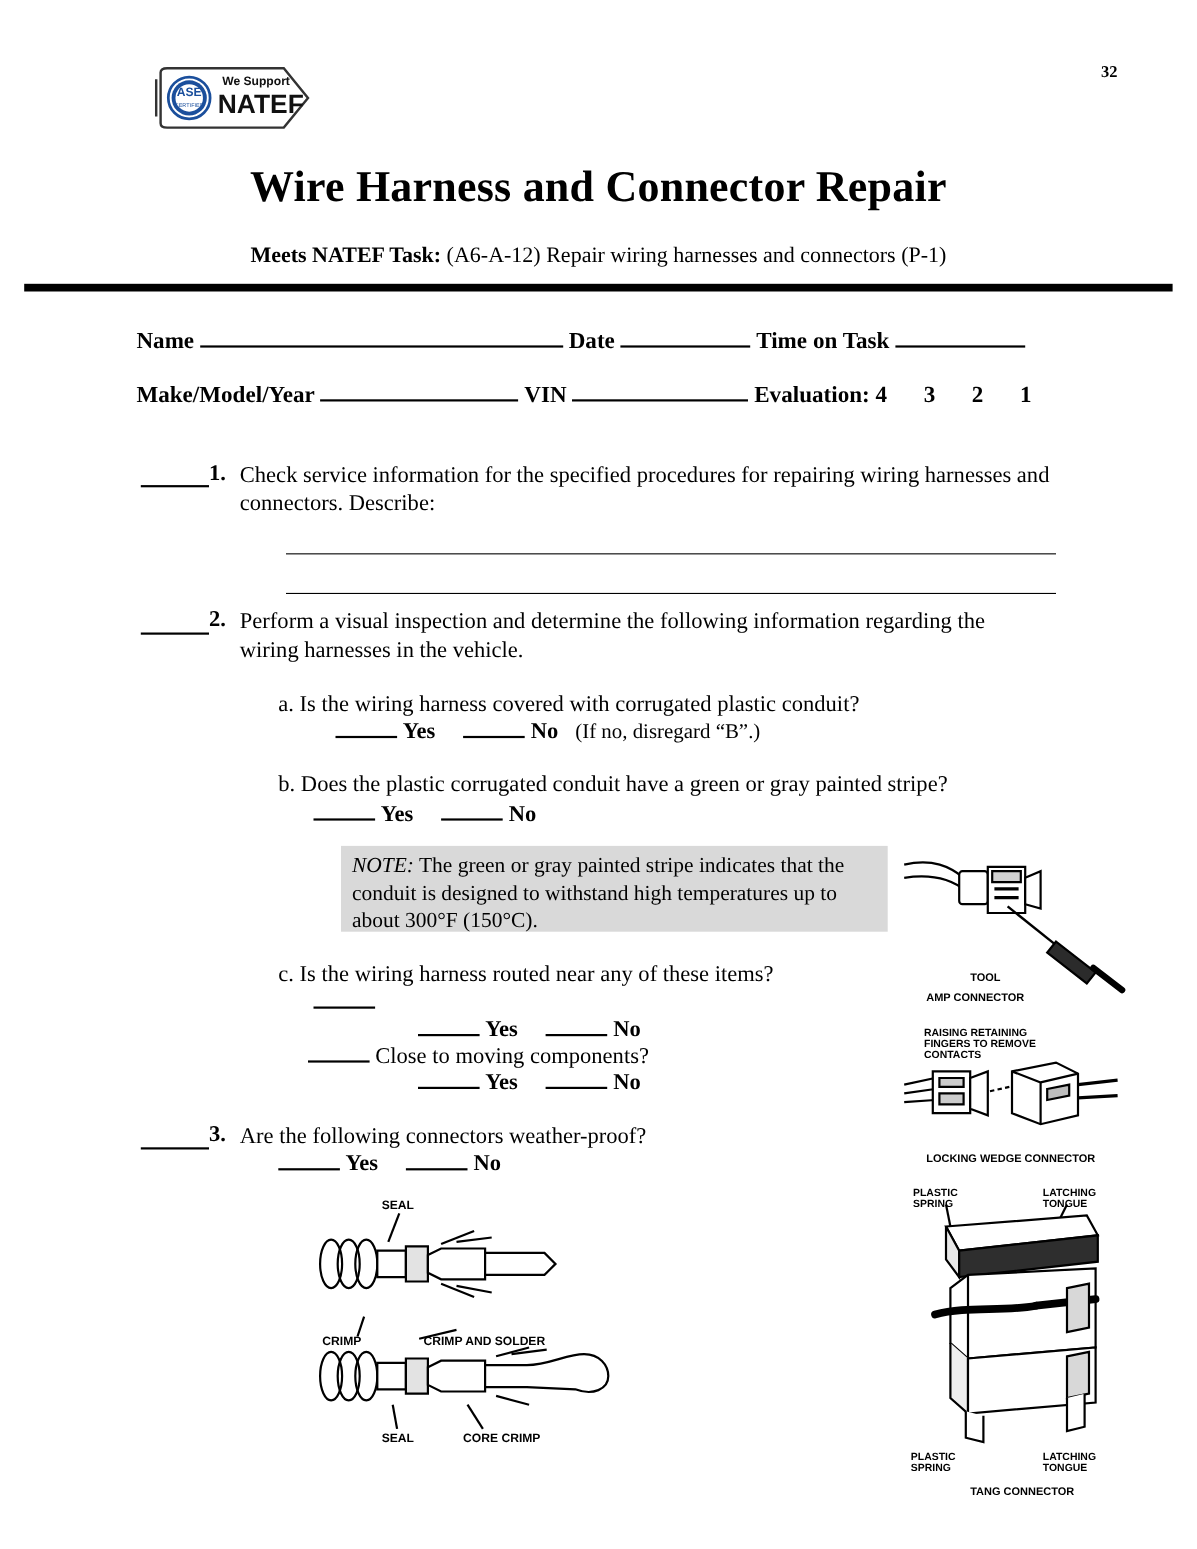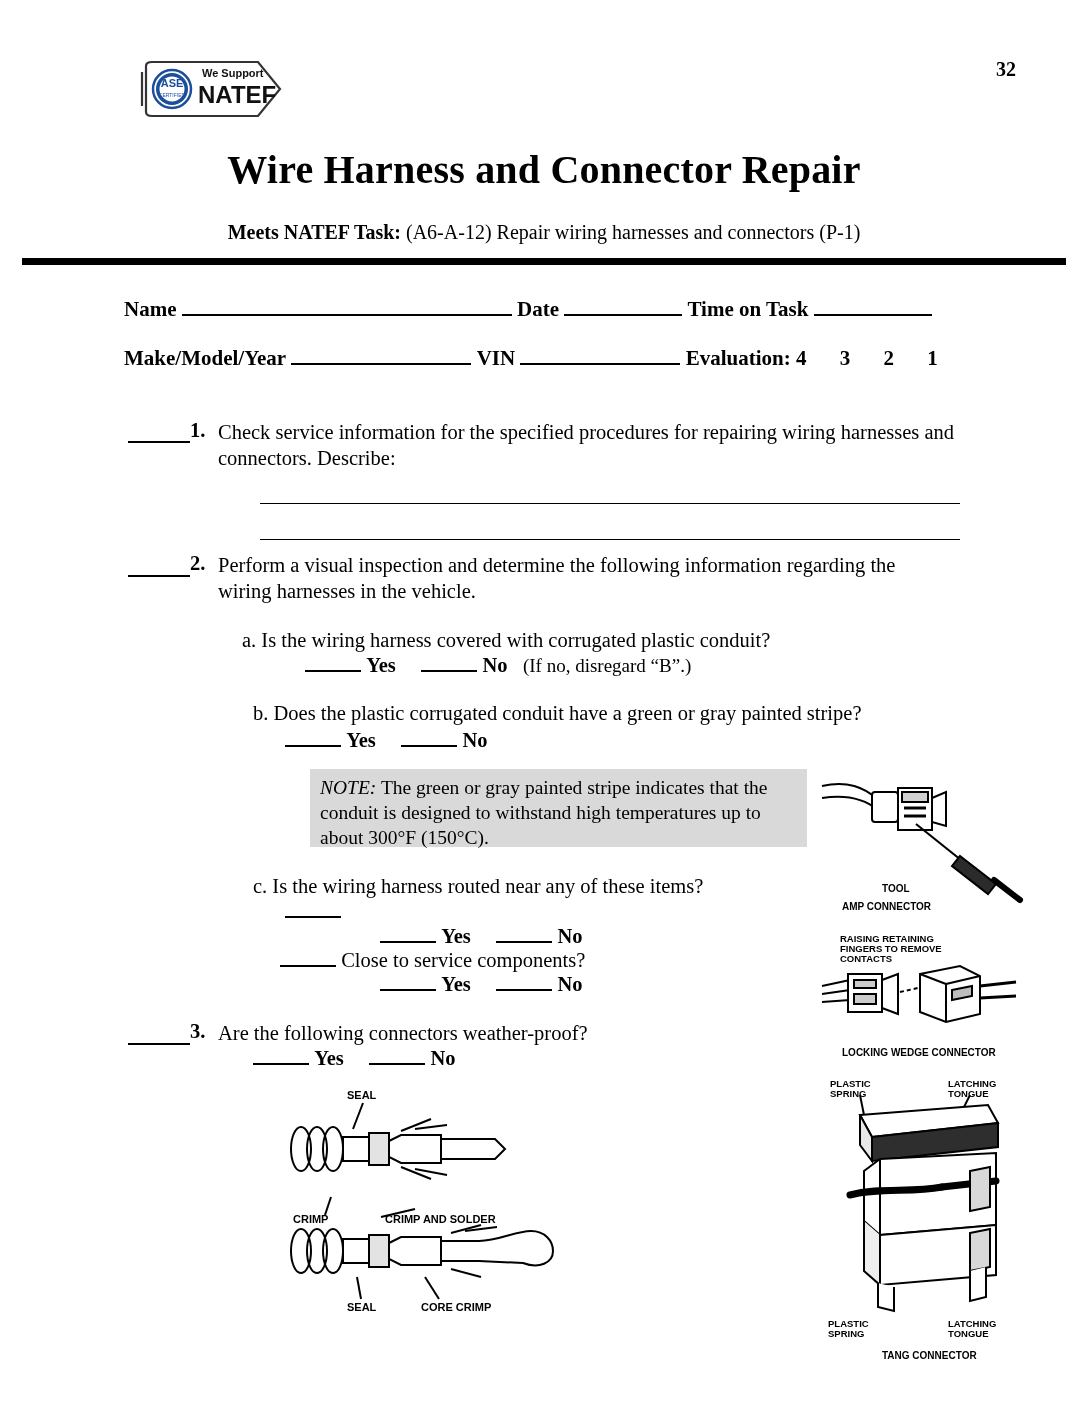--- a/index.html
+++ b/index.html
@@ -16,21 +16,21 @@
     overflow: hidden;
   }
 
   
   .page-number {
     position: absolute;
     top: 58px;
     right: 72px;
     font-family: "Liberation Serif", serif;
     font-weight: bold;
-    font-size: 20px;
+    font-size: 15px;
     margin-left: 44px;
   }
 
   
   .natef-logo {
     position: absolute;
     left: 140px;
     top: 58px;
     width: 160px;
     height: 62px;
@@ -119,21 +119,21 @@
     left: 260px;
   }
   .wl1 { top: 503px; }
   .wl2 { top: 539px; }
 
   .q2-text { top: 552px; left: 218px; width: 730px; }
   .q2-blank { left: 128px; top: 574px; }
   .q2-num { left: 190px; top: 552px; }
 
   .sub { position: absolute; font-size: 20.5px; line-height: 26px; }
-  .sub-a { top: 627px; left: 242px; font-family: Liberation Serif, serif; }
+  .sub-a { top: 627px; left: 253px; font-family: Liberation Serif, serif; }
   .a-answers { top: 652px; left: 305px; }
   .sub-b { top: 700px; left: 253px; }
   .b-answers { top: 727px; left: 285px; }
 
   .ansblank {
     display: inline-block;
     border-bottom: 2px solid #000;
     width: 56px;
     height: 16px;
   }
@@ -275,21 +275,21 @@
 </div>
 <div class="sub c-a1">
   <span class="ansblank"></span>
   <span class="ans-bold">Yes</span>
   &nbsp;&nbsp;&nbsp;
   <span class="ansblank"></span>
   <span class="ans-bold">No</span>
 </div>
 <div class="sub c-l2">
   <span class="ansblank"></span>
-  <span>Close to service components?</span>
+  <span>Close to moving components?</span>
 </div>
 <div class="sub c-a2">
   <span class="ansblank"></span>
   <span class="ans-bold">Yes</span>
   &nbsp;&nbsp;&nbsp;
   <span class="ansblank"></span>
   <span class="ans-bold">No</span>
 </div>
 
 <div class="num-blank q3-blank"></div>

